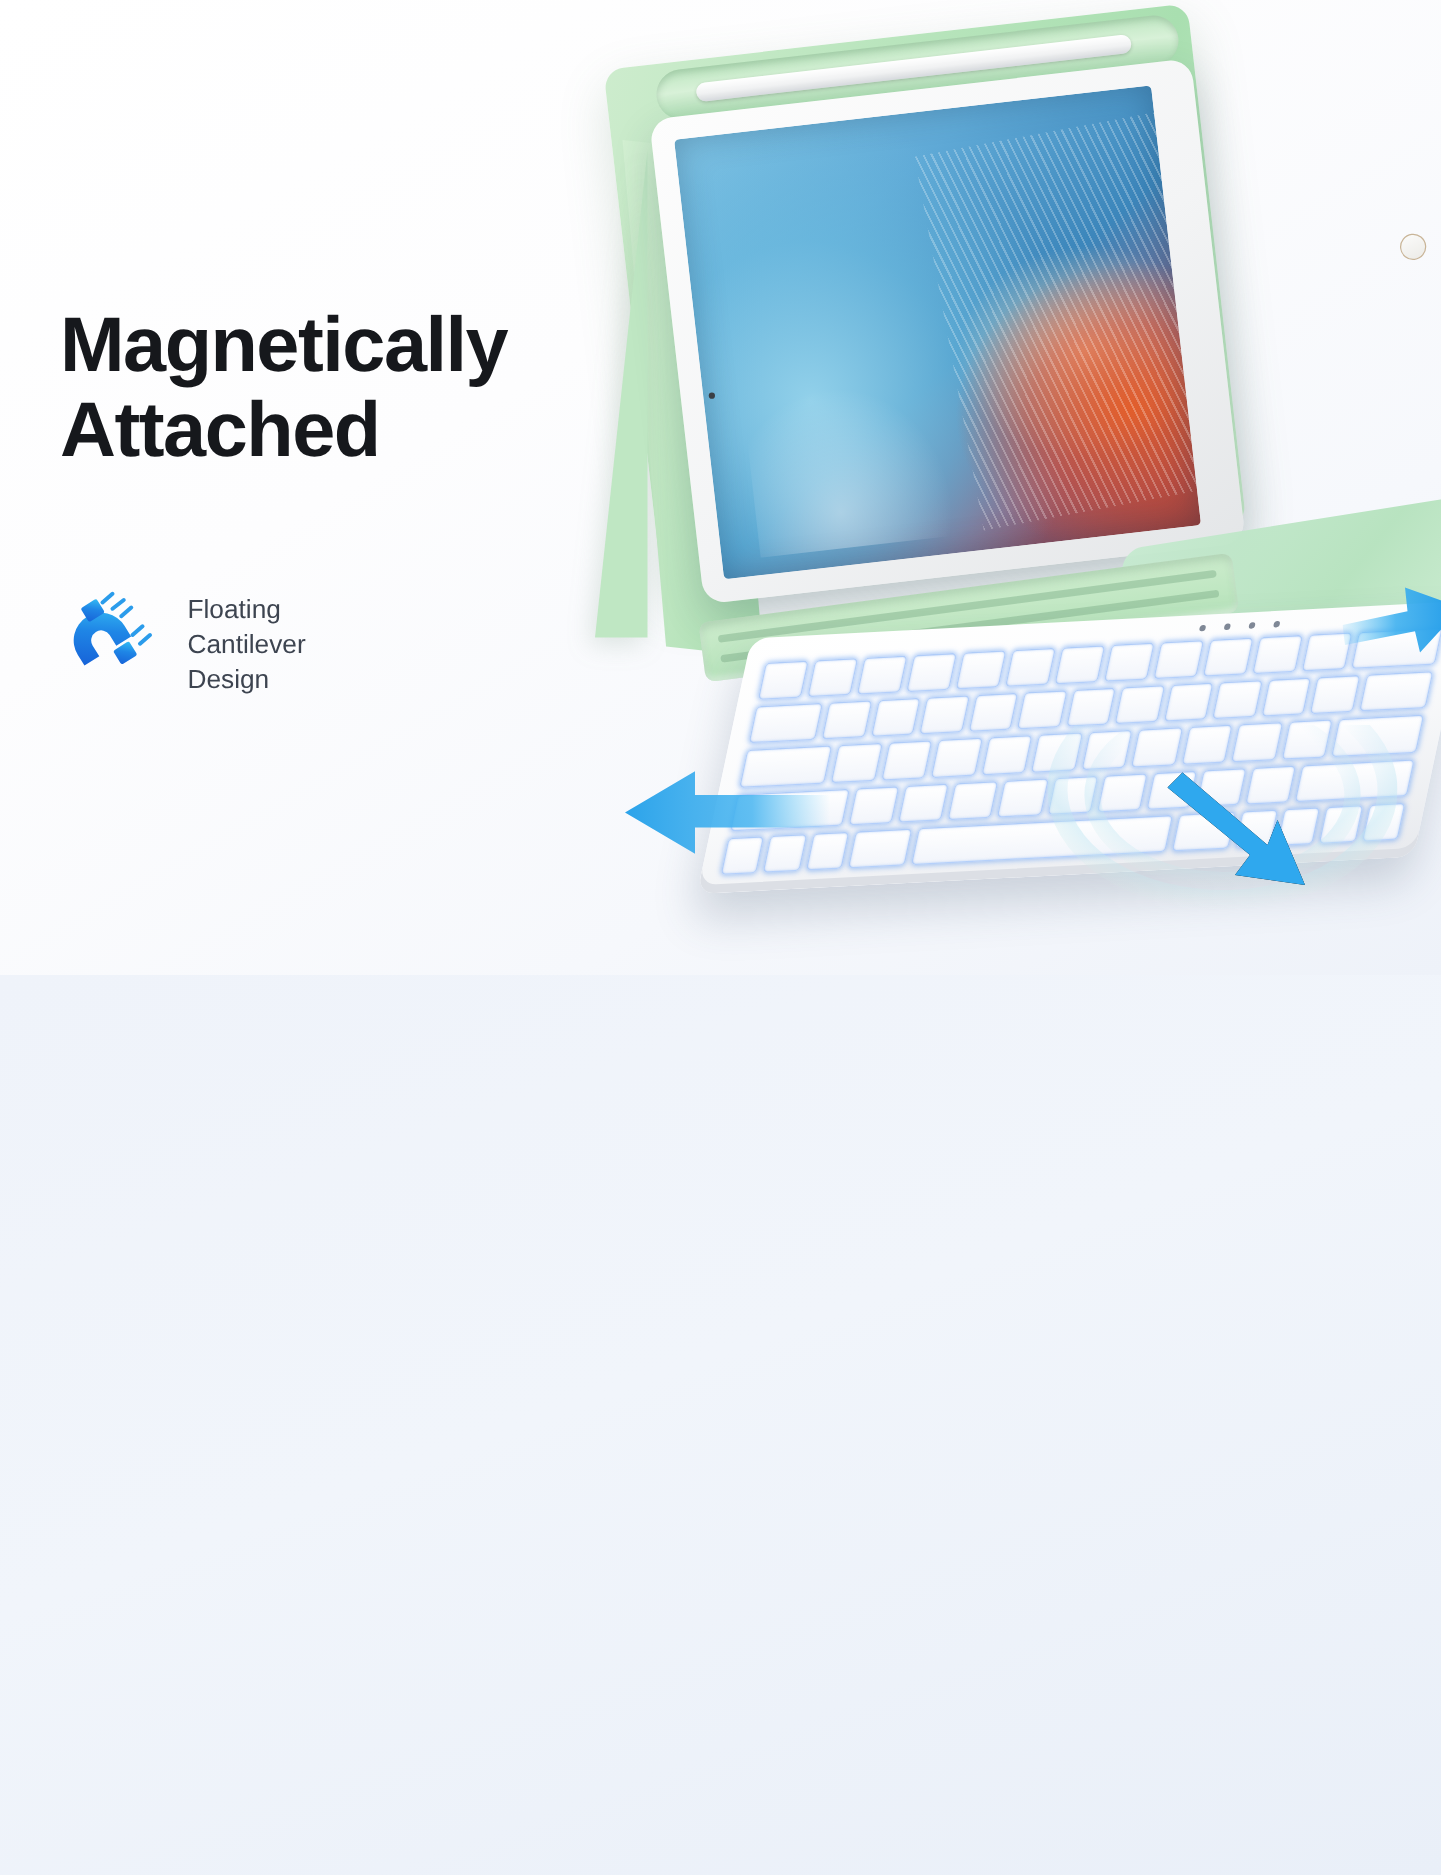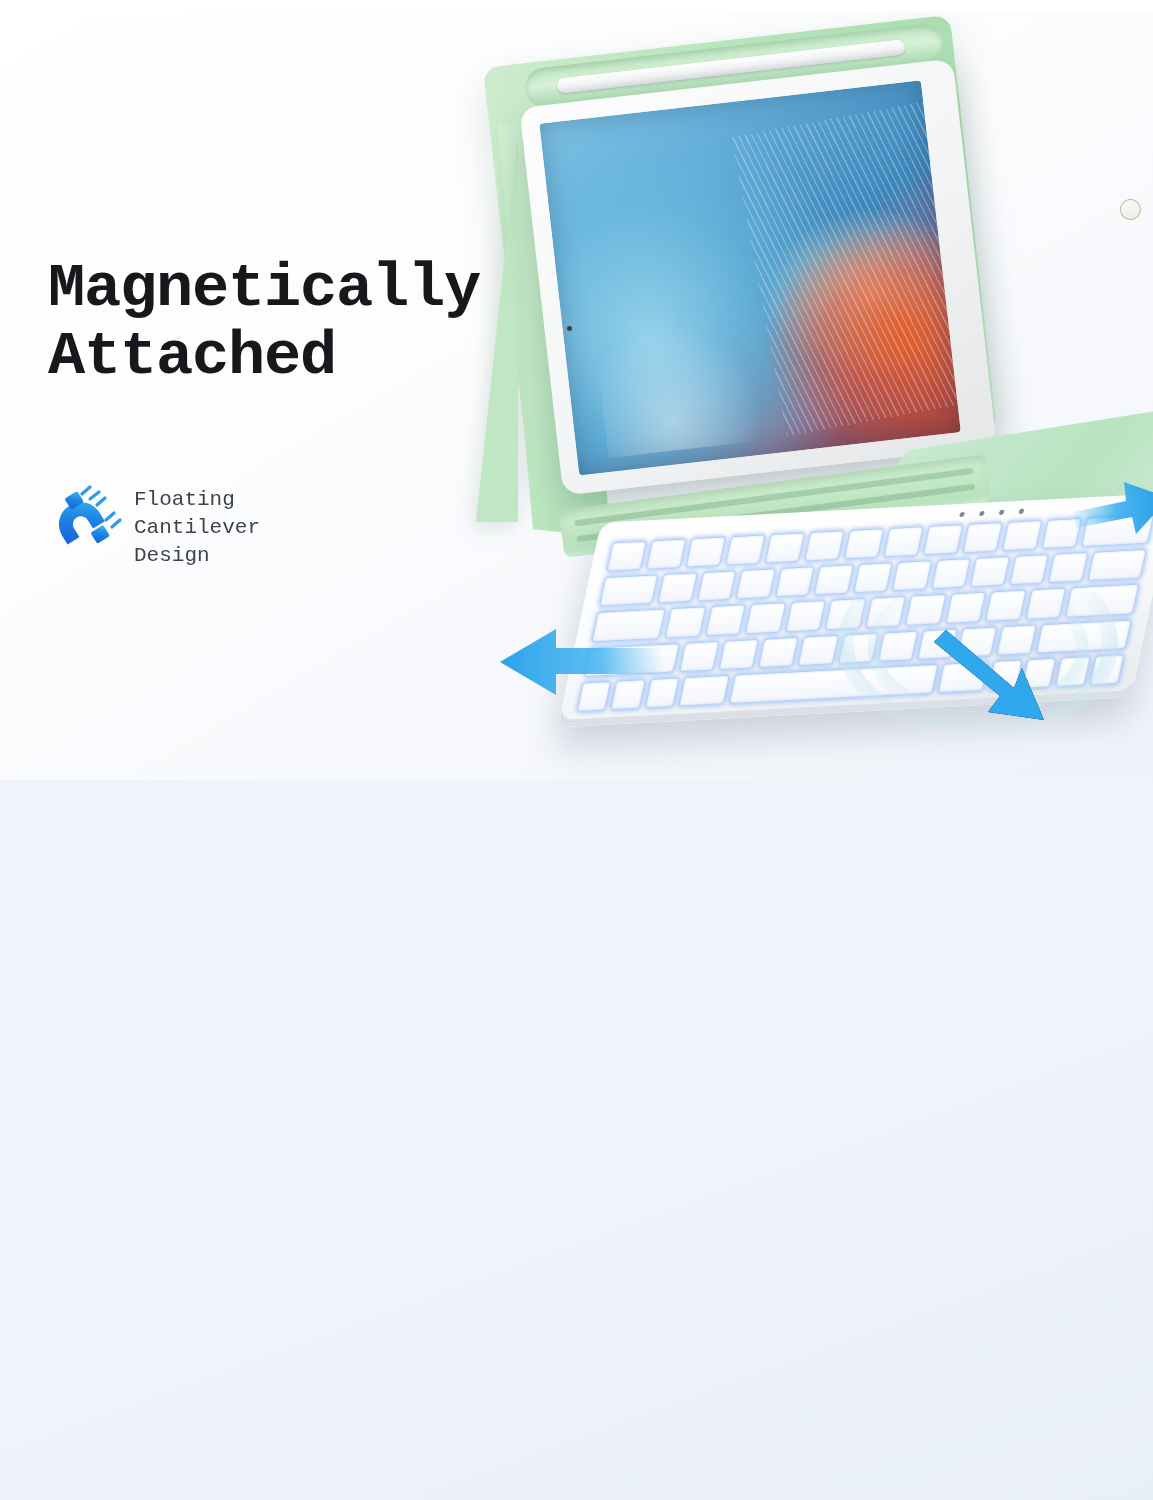--- a/index.html
+++ b/index.html
@@ -6,38 +6,38 @@
   html,body { width:1153px; height:1500px; }
   body {
     font-family:"Liberation Sans", sans-serif;
     background:#ffffff;
     overflow:hidden;
     position:relative;
   }
 
   
   .panel { position:absolute; left:0; width:1153px; overflow:hidden; }
-  #panel-top    { top:12px;   height:780px;  background:linear-gradient(150deg,#ffffff 0%,#fdfdfe 38%,#f6f8fc 72%,#eef2f9 100%);font-family:Liberation Mono, monospace; }
+  #panel-top    { top:0;   height:780px;  background:linear-gradient(150deg,#ffffff 0%,#fdfdfe 38%,#f6f8fc 72%,#eef2f9 100%); }
   #panel-bottom { top:780px; height:720px; background:linear-gradient(160deg,#eff3fa 0%,#f1f5fb 45%,#e9eff8 100%); }
 
   
   .headline {
     position:absolute;
     font-weight:bold;
     color:#16181c;
     letter-spacing:-1.2px;
     line-height:1.10;
     white-space:pre-line;
   }
   #headline-top    { left:48px; top:243px; font-size:62px; }
 
   
   #feature-magnet {
     position:absolute; left:52px; top:470px;
-    display:flex; align-items:flex-start; gap:6px;
+    display:flex; align-items:flex-start; gap:22px;
   }
   #magnet-icon { width:76px; height:76px; flex:0 0 76px; margin-top:2px; }
   #feature-magnet-label {
     font-size:21px; line-height:1.33; color:#3d4450;
     white-space:pre-line; padding-top:4px;
   }
 
   
   #product-top { position:absolute; left:0; top:0; width:1153px; height:780px; }
 

